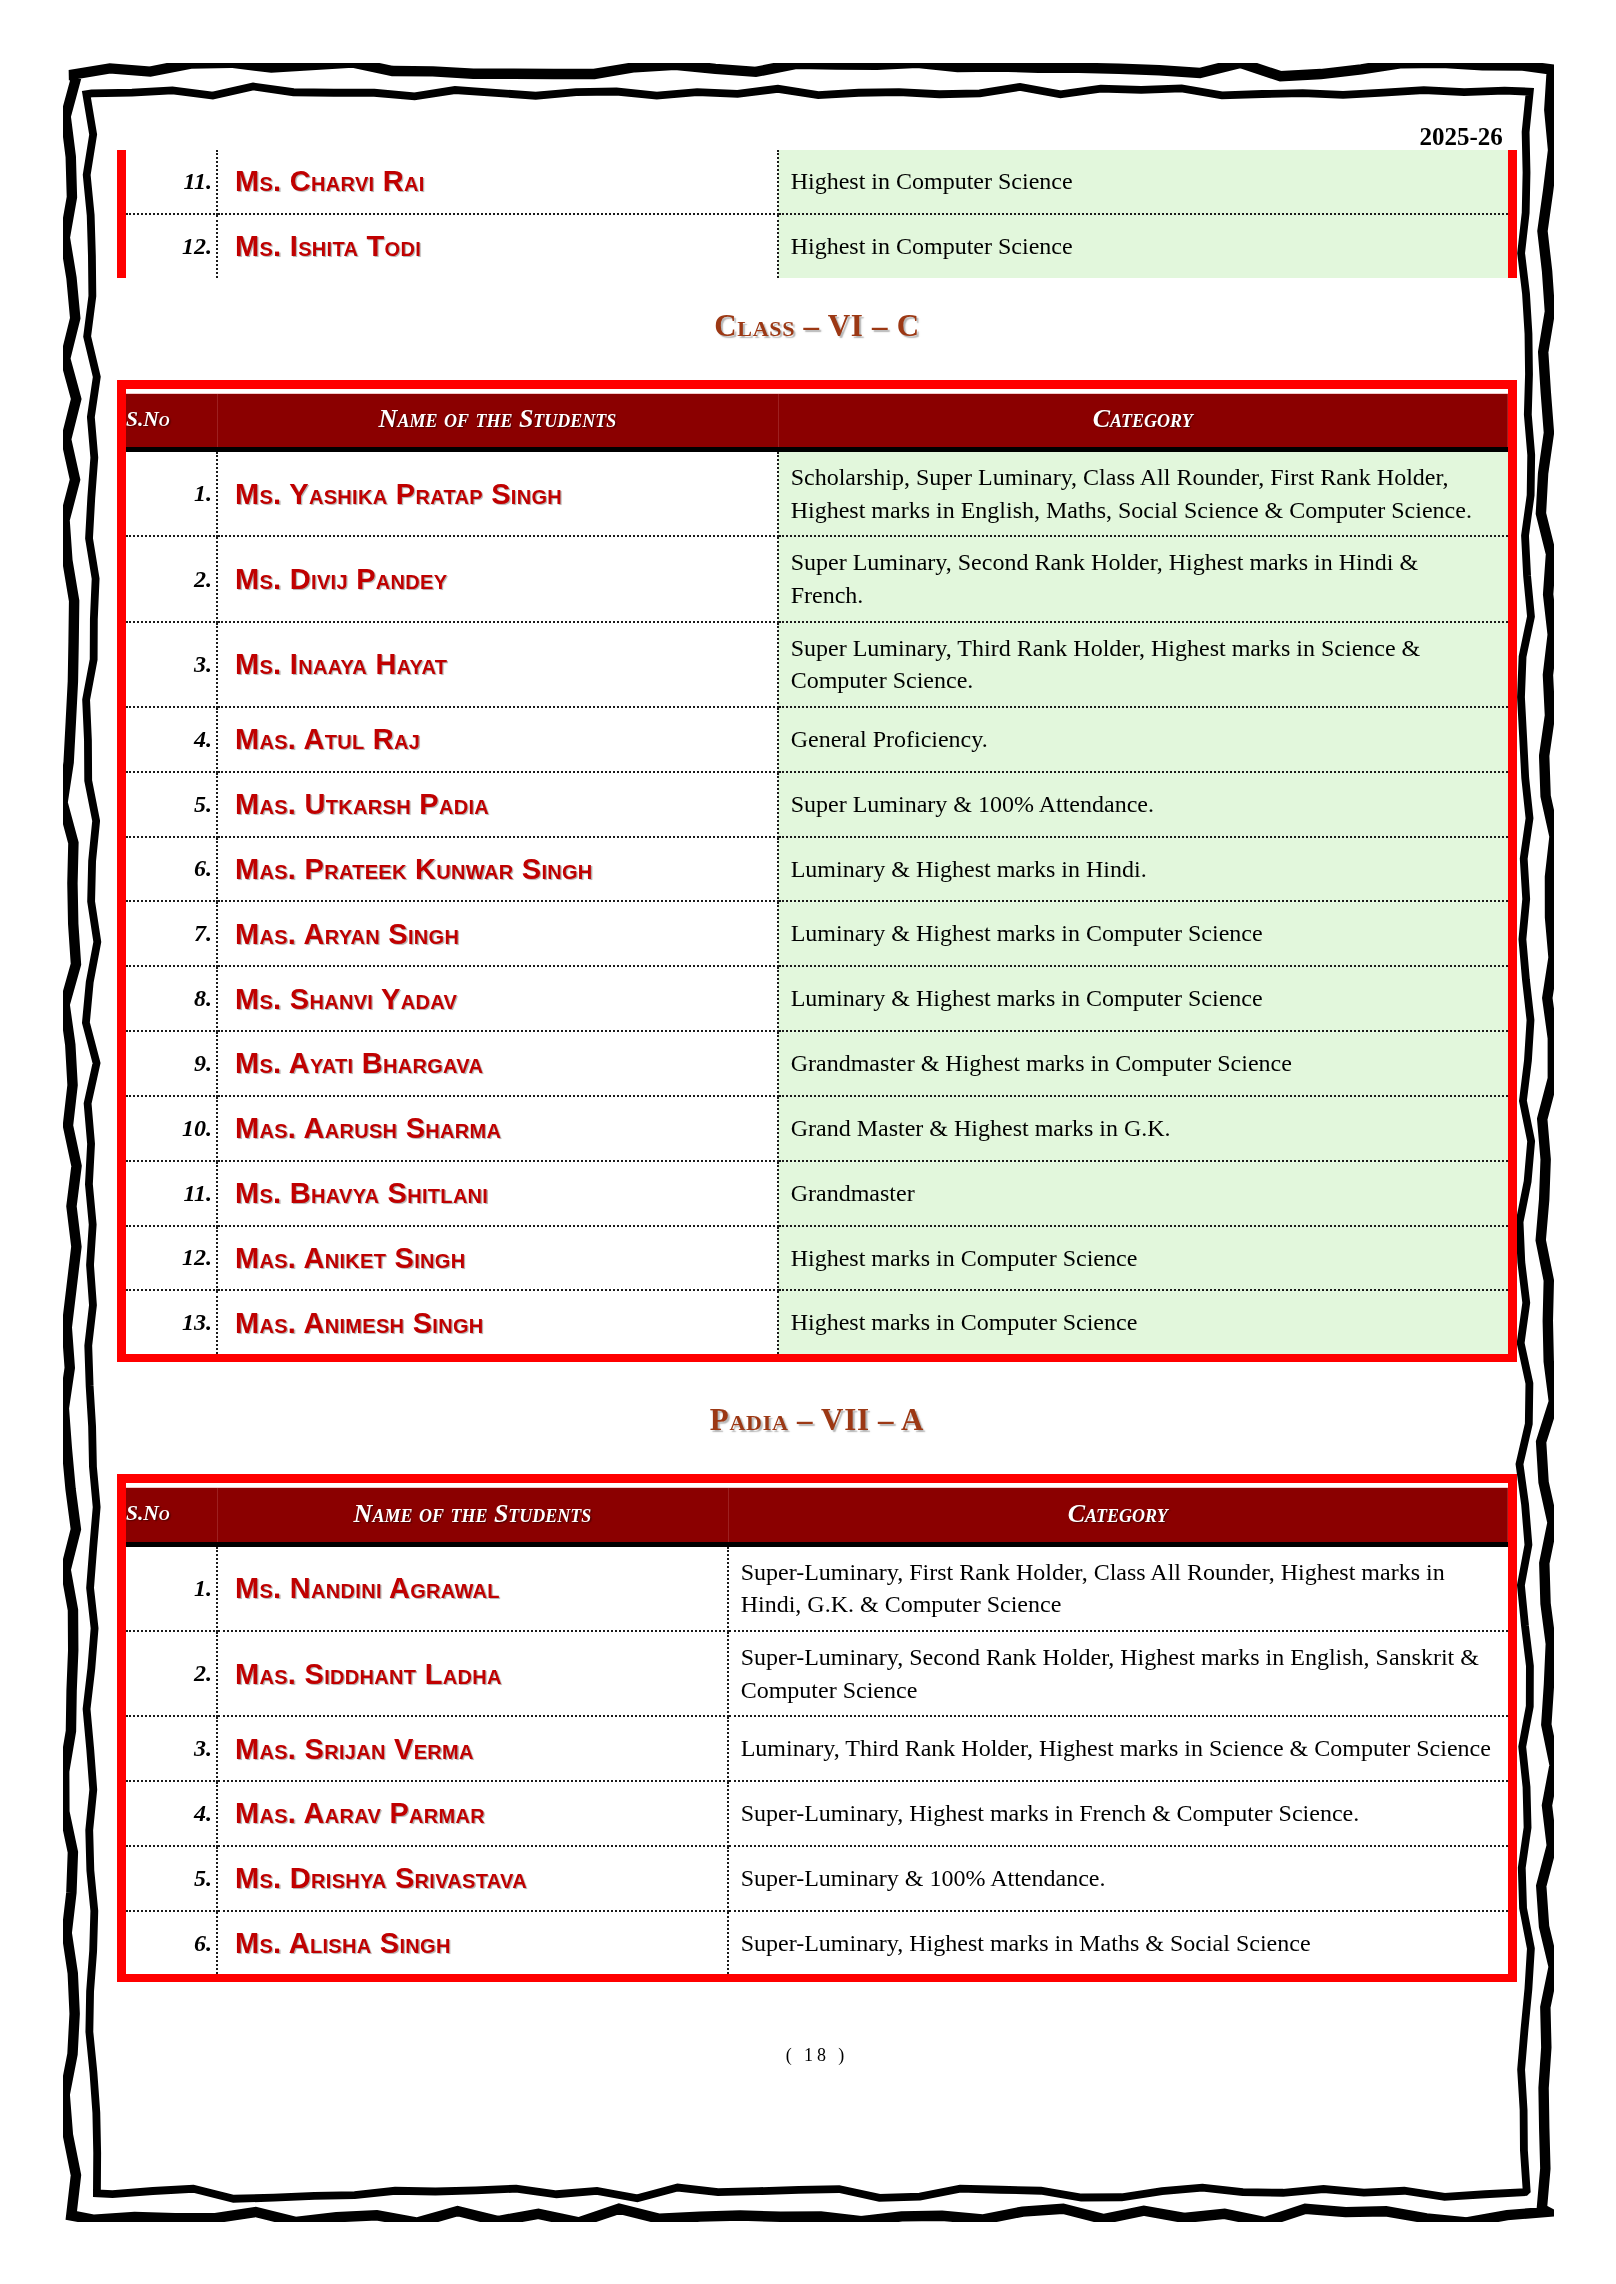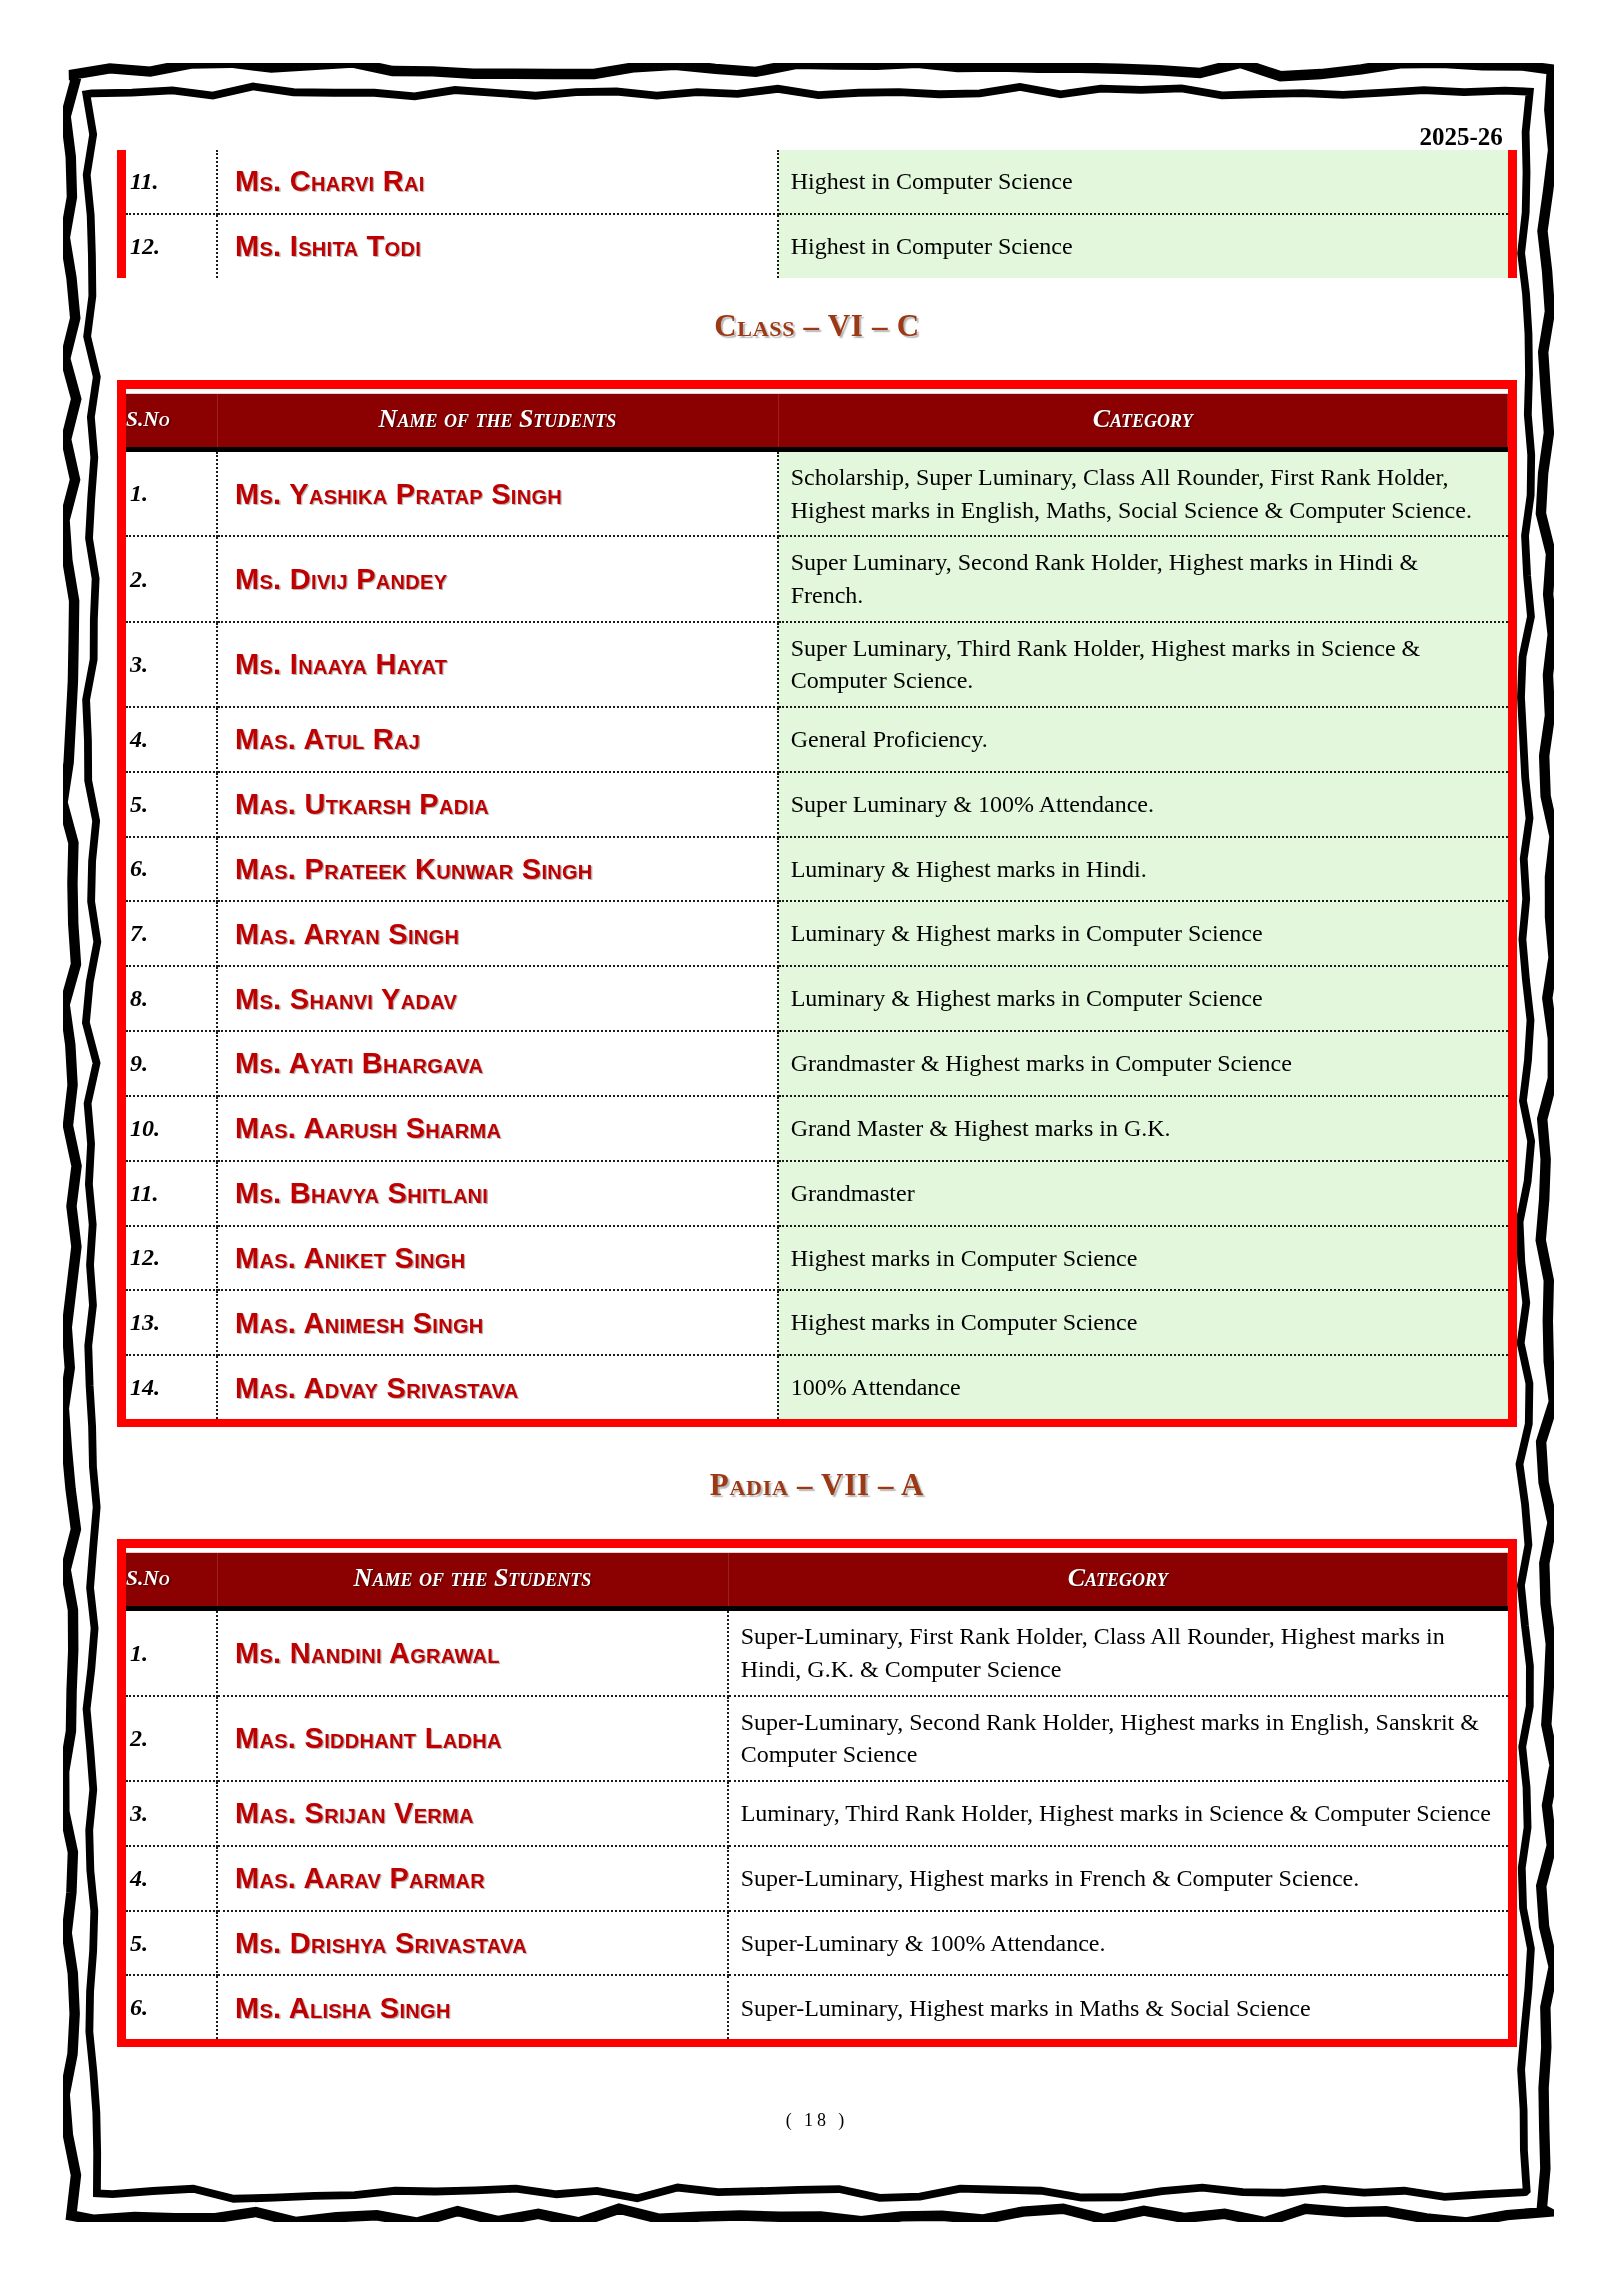--- a/index.html
+++ b/index.html
@@ -99,21 +99,21 @@
   }
   .award-table tbody tr:last-child td { border-bottom: none; }
   .award-table td.cell-cat { border-right: none; margin-top: 15px; }
 
   td.cell-sno {
     font-family: "Liberation Serif", serif;
     font-style: italic;
     font-weight: bold;
     font-size: 24px;
     color: #000;
-    text-align: left;
+    text-align: right;
     padding: 0 3.9px;
     margin-left: 28px;
   }
   td.cell-name {
     font-family: "Liberation Sans", sans-serif;
     font-weight: bold;
     font-variant: small-caps;
     font-size: 29px;
     color: #C00000;
     letter-spacing: 0.3px;
@@ -292,25 +292,20 @@
             <tr>
               <td class="cell-sno">12.</td>
               <td class="cell-name">Mas. Aniket Singh</td>
               <td class="cell-cat">Highest marks in Computer Science</td>
             </tr>
             <tr>
               <td class="cell-sno">13.</td>
               <td class="cell-name">Mas. Animesh Singh</td>
               <td class="cell-cat">Highest marks in Computer Science</td>
             </tr>
-            <tr>
-              <td class="cell-sno">14.</td>
-              <td class="cell-name">Mas. Advay Srivastava</td>
-              <td class="cell-cat">100% Attendance</td>
-            </tr>
           </tbody>
         </table>
       </div>
       <div class="gap-lg"></div>
       <div class="class-title">Padia – VII – A</div>
       <div class="gap-md"></div>
       <div class="award-table-wrap with-head">
         <table class="award-table">
           <colgroup>
             <col class="w-sno-b">

